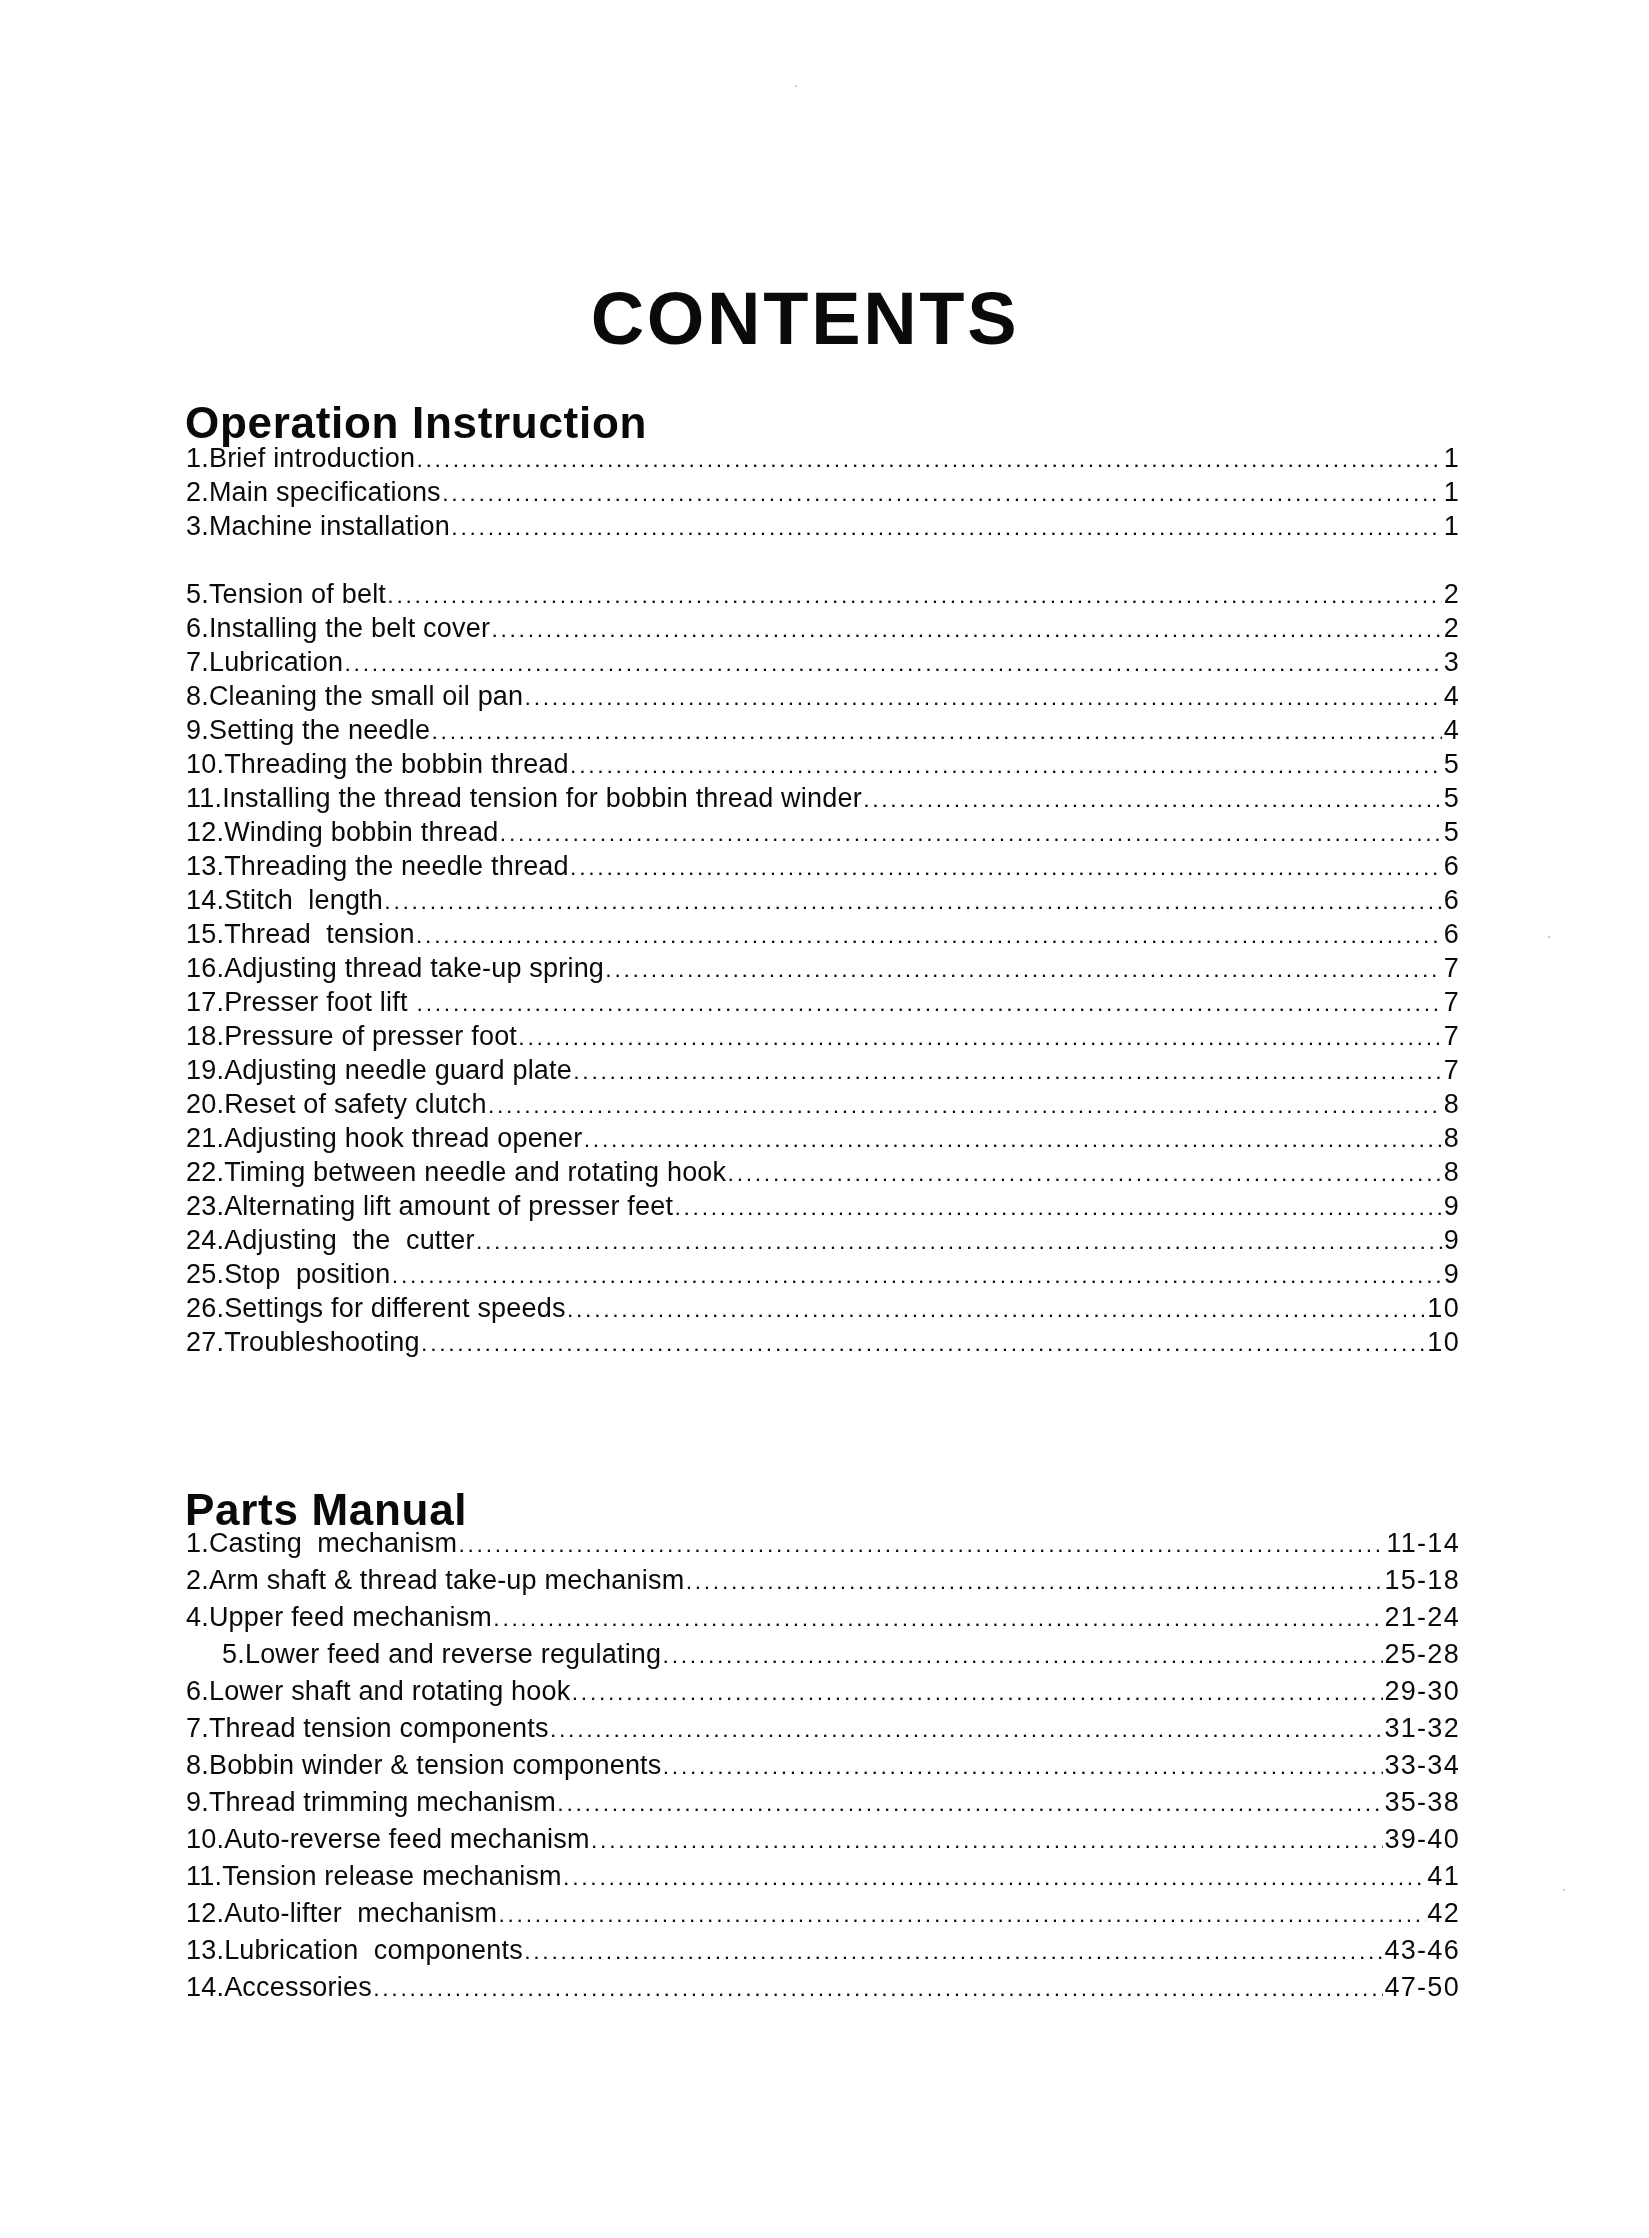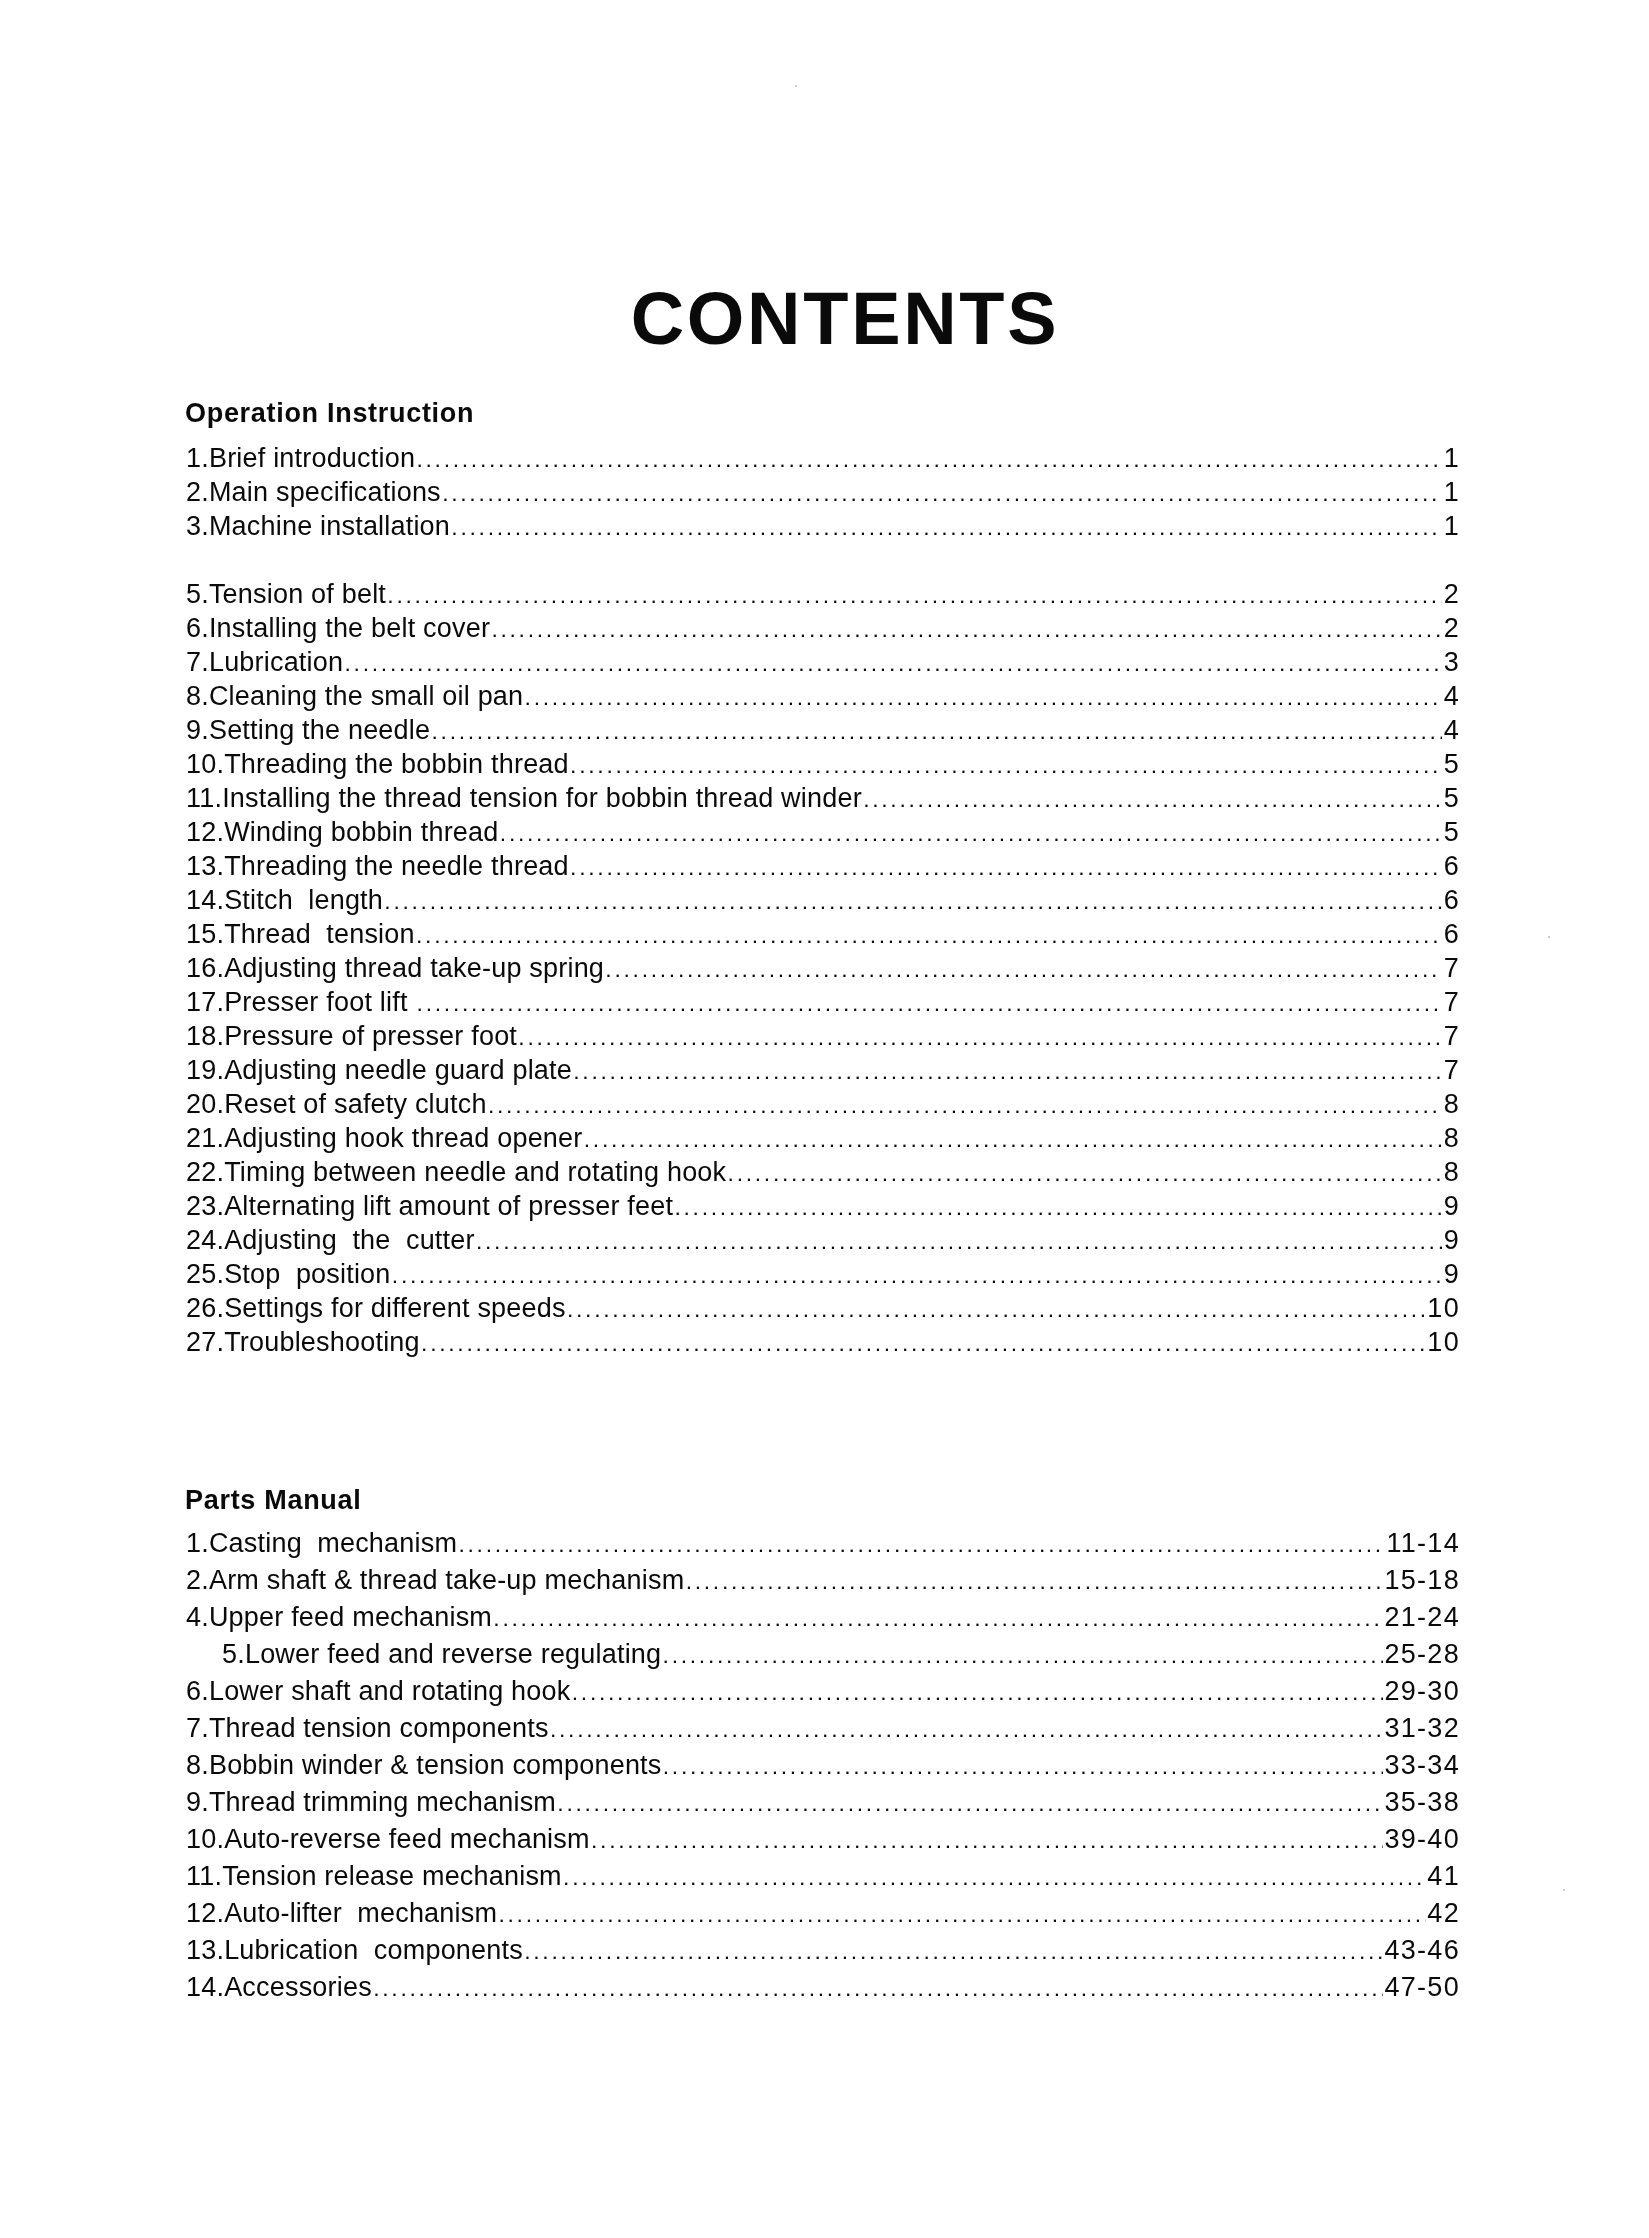--- a/index.html
+++ b/index.html
@@ -1,20 +1,20 @@
 <!DOCTYPE html>
 <html style="font-size:10.6px"><head>
 <meta charset="utf-8">
 <style>
   html, body { margin: 0; padding: 0; background: #ffffff; }
   body { width: 1649px; height: 2239px; position: relative; overflow: hidden;
          font-family: "Liberation Sans", "DejaVu Sans", sans-serif; color: #0a0a0a; }
   .title { position: absolute; left: 0; width: 1610px; top: 226px; text-align: center;
-           font-size: 74px; font-weight: bold; letter-spacing: 2.7px; margin-left: 40px; }
-  .section-heading { position: absolute; left: 185px; font-size: 27px; font-weight: bold;
+           font-size: 74px; font-weight: bold; letter-spacing: 2.7px; }
+  .section-heading { position: absolute; left: 185px; font-size: 44px; font-weight: bold;
            letter-spacing: 0.7px; }
   .toc { position: absolute; left: 186px; width: 1274px; }
   .toc-row { display: flex; align-items: baseline; white-space: nowrap; overflow: hidden; }
   .op .toc-row { height: 34px; font-size: 27px; }
   .pm .toc-row { height: 37px; font-size: 27px; }
   .toc-label { flex: 0 0 auto; transform-origin: left; letter-spacing: 0.2px; }
   .toc-dots { flex: 1 1 auto; overflow: hidden; white-space: nowrap; letter-spacing: 2.7px;
               font-size: 0.85em; margin: 0 1.3px; }
   .toc-dots::before { content: "......................................................................................................................................................................................................................................................................"; }
   .toc-page { flex: 0 0 auto; text-align: right; letter-spacing: 1.3px; }

